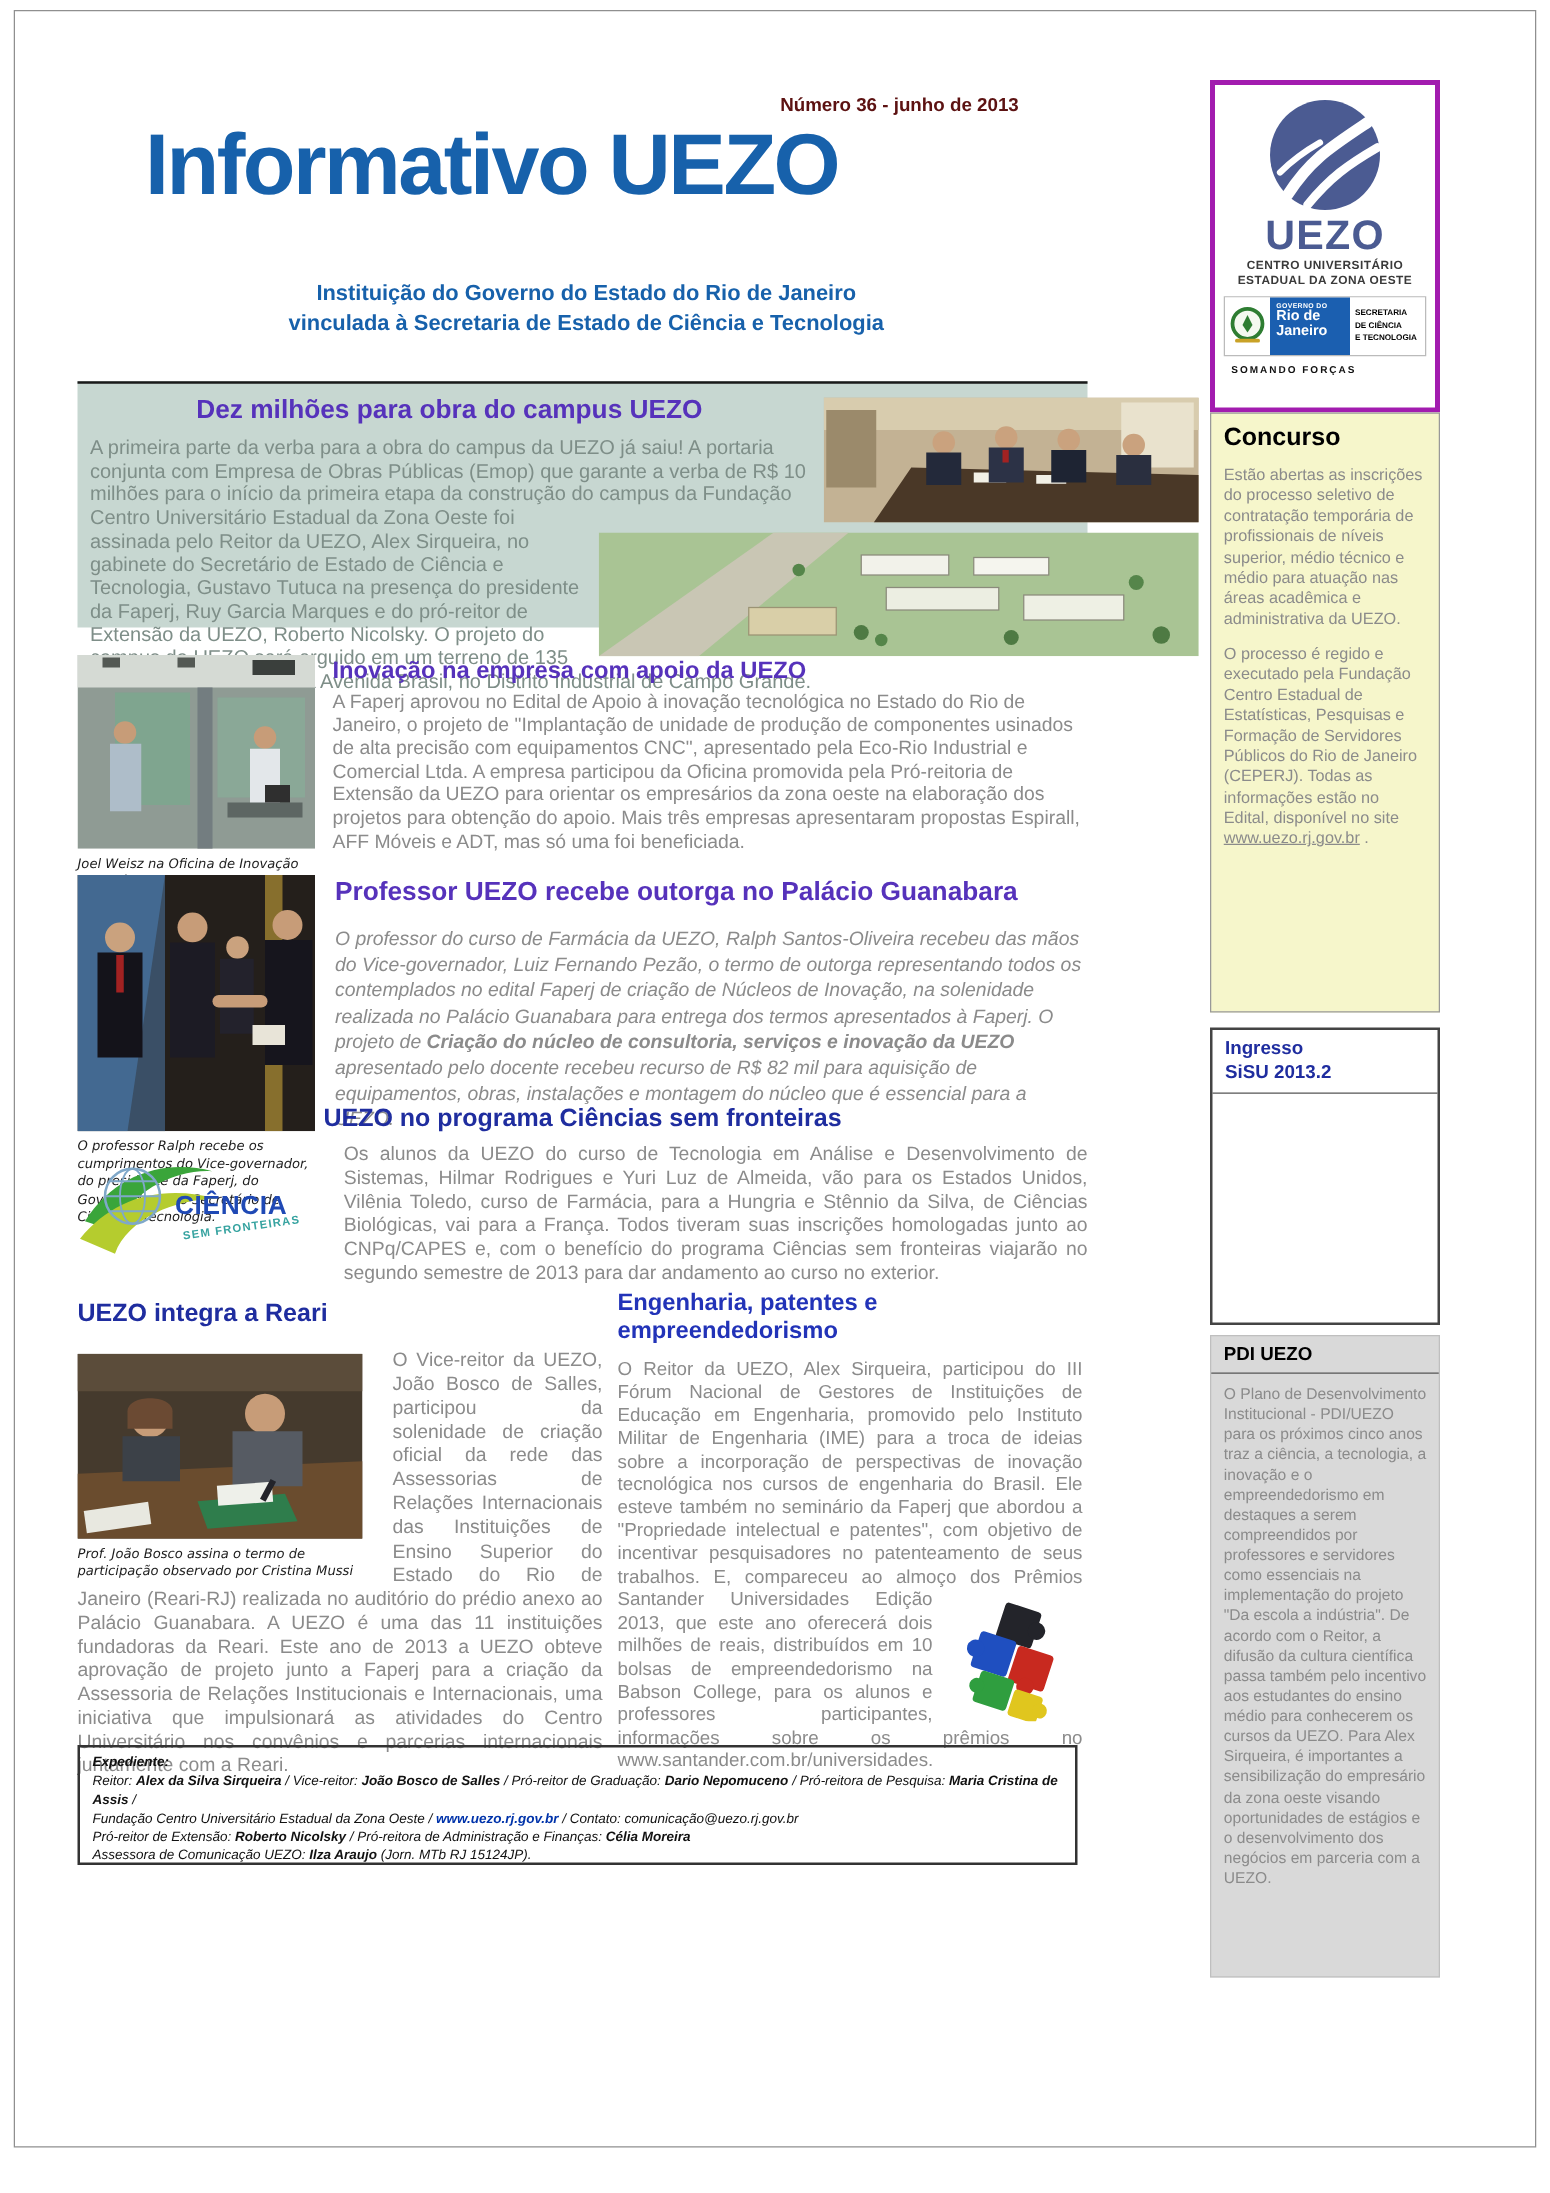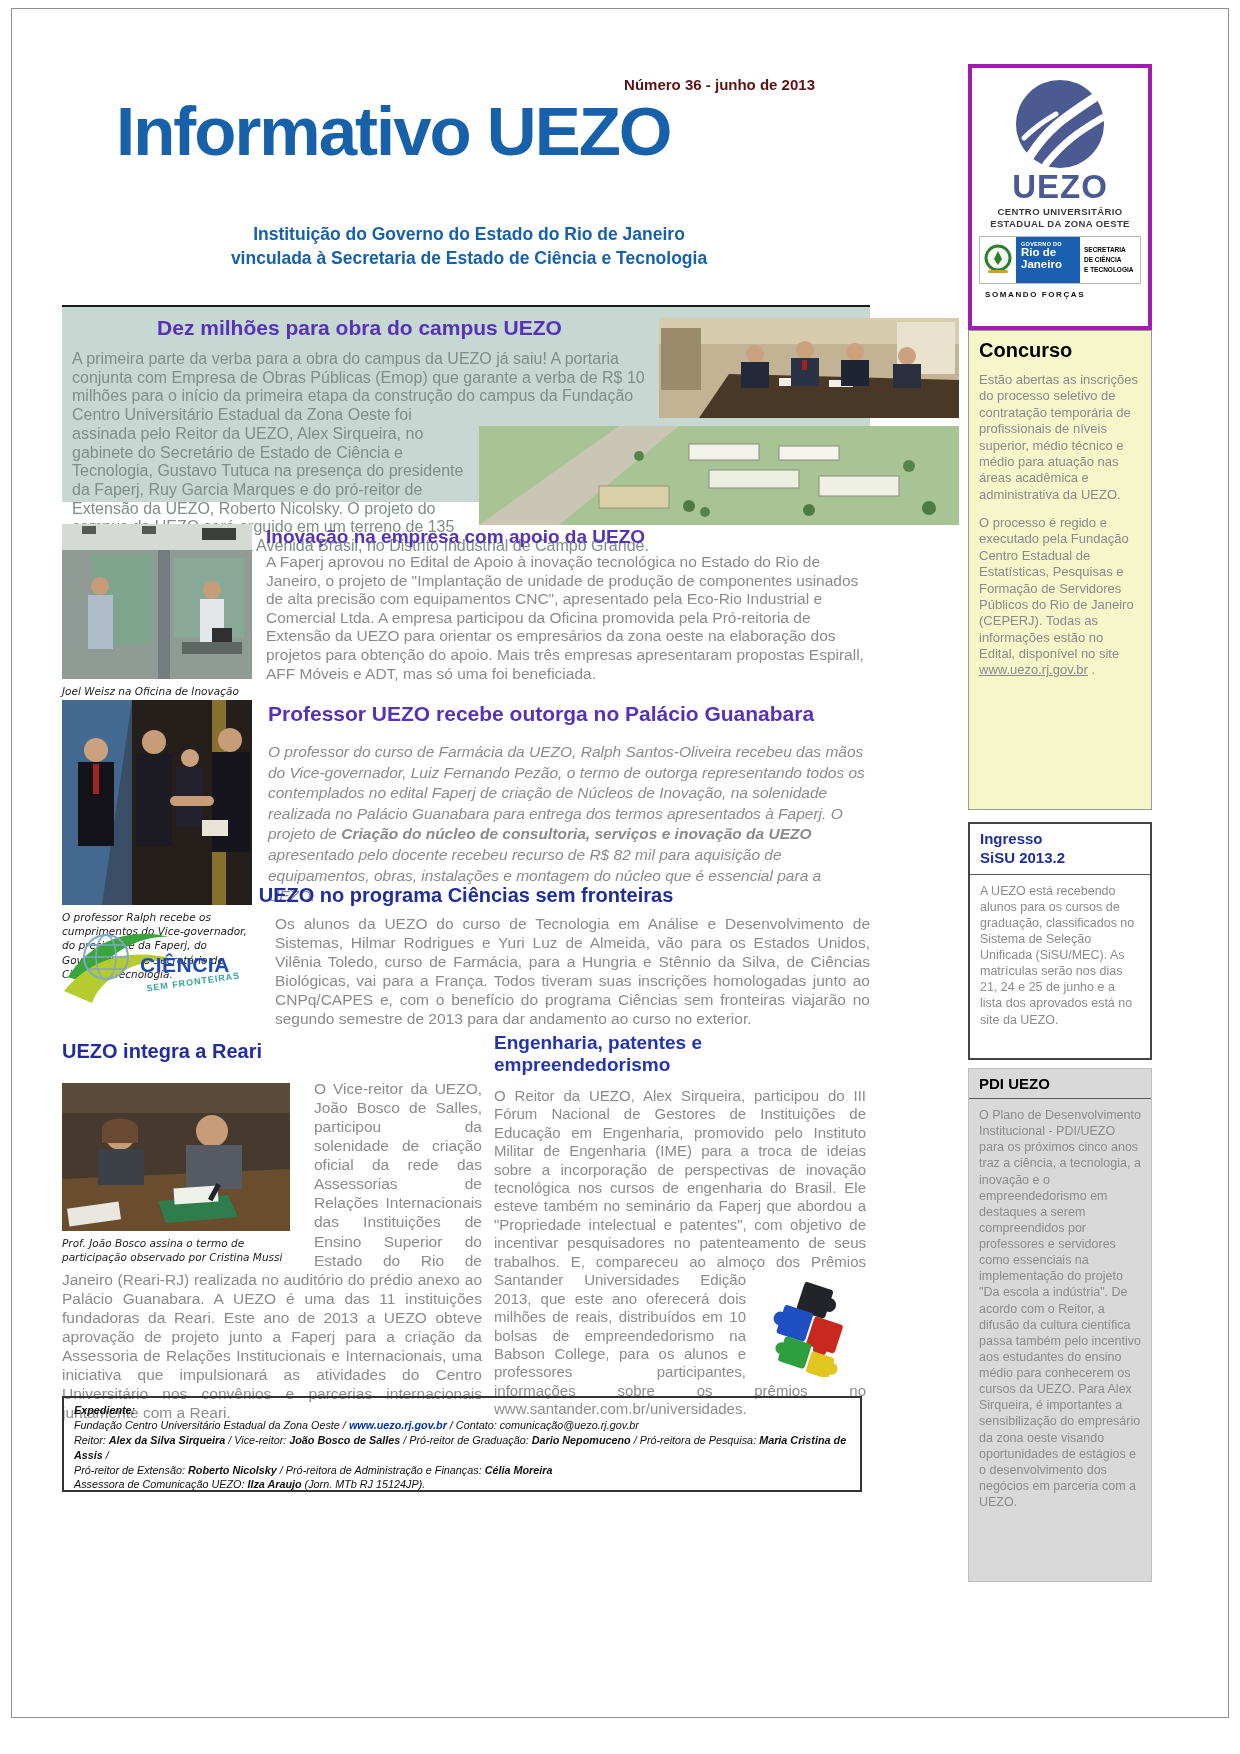--- a/index.html
+++ b/index.html
@@ -317,29 +317,28 @@
       <p><span>O processo é regido e executado pela Fundação Centro Estadual de Estatísticas, Pesquisas e Formação de Servidores Públicos do Rio de Janeiro (CEPERJ). Todas as informações estão no Edital, disponível no site </span><a class="sb-link">www.uezo.rj.gov.br</a><span> .</span></p>
     </div>
   </div>
 
   <div class="sb ingresso">
     <div class="ingresso-title">
       <div>Ingresso</div>
       <div>SiSU 2013.2</div>
     </div>
     <hr class="sb-rule">
-    <div class="sb-body">A UEZO está recebendo alunos para os cursos de graduação, classificados no Sistema de Seleção Unificada (SiSU/MEC). As matrículas serão nos dias 21, 24 e 25 de junho e a lista dos aprovados está no site da UEZO.</div>
   </div>
 
   <div class="sb pdi">
     <div class="pdi-title">PDI UEZO</div>
     <hr class="sb-rule">
     <div class="sb-body">O Plano de Desenvolvimento Institucional - PDI/UEZO para os próximos cinco anos traz a ciência, a tecnologia, a inovação e o empreendedorismo em destaques a serem compreendidos por professores e servidores como essenciais na implementação do projeto "Da escola a indústria". De acordo com o Reitor, a difusão da cultura científica passa também pelo incentivo aos estudantes do ensino médio para conhecerem os cursos da UEZO. Para Alex Sirqueira, é importantes a sensibilização do empresário da zona oeste visando  oportunidades de estágios e o desenvolvimento dos negócios em parceria com a UEZO.</div>
   </div>
 
   <div class="footer">
     <div class="f-hd">Expediente:</div>
+    <div><span>Reitor: </span><span class="f-name">Alex da Silva Sirqueira</span><span> / Vice-reitor: </span><span class="f-name">João Bosco de Salles</span><span> / Pró-reitor de Graduação: </span><span class="f-name">Dario Nepomuceno</span><span> / Pró-reitora de Pesquisa: </span><span class="f-name">Maria Cristina de Assis</span><span> /</span></div>
     <div><span>Fundação Centro Universitário Estadual da Zona Oeste / </span><a class="f-link">www.uezo.rj.gov.br</a><span> / Contato: comunicação@uezo.rj.gov.br</span></div>
-    <div><span>Reitor: </span><span class="f-name">Alex da Silva Sirqueira</span><span> / Vice-reitor: </span><span class="f-name">João Bosco de Salles</span><span> / Pró-reitor de Graduação: </span><span class="f-name">Dario Nepomuceno</span><span> / Pró-reitora de Pesquisa: </span><span class="f-name">Maria Cristina de Assis</span><span> /</span></div>
     <div><span>Pró-reitor de Extensão: </span><span class="f-name">Roberto Nicolsky</span><span> / Pró-reitora de Administração e Finanças: </span><span class="f-name">Célia Moreira</span></div>
     <div><span>Assessora de Comunicação UEZO: </span><span class="f-name">Ilza Araujo</span><span> (Jorn. MTb RJ 15124JP).</span></div>
   </div>
 </div>
 
 </body></html>

